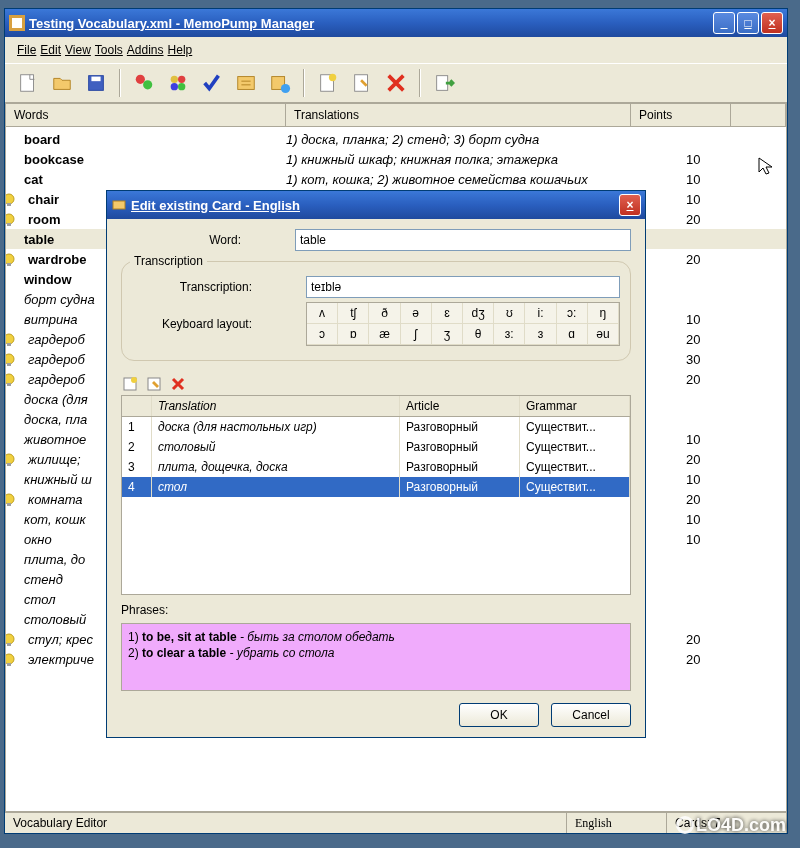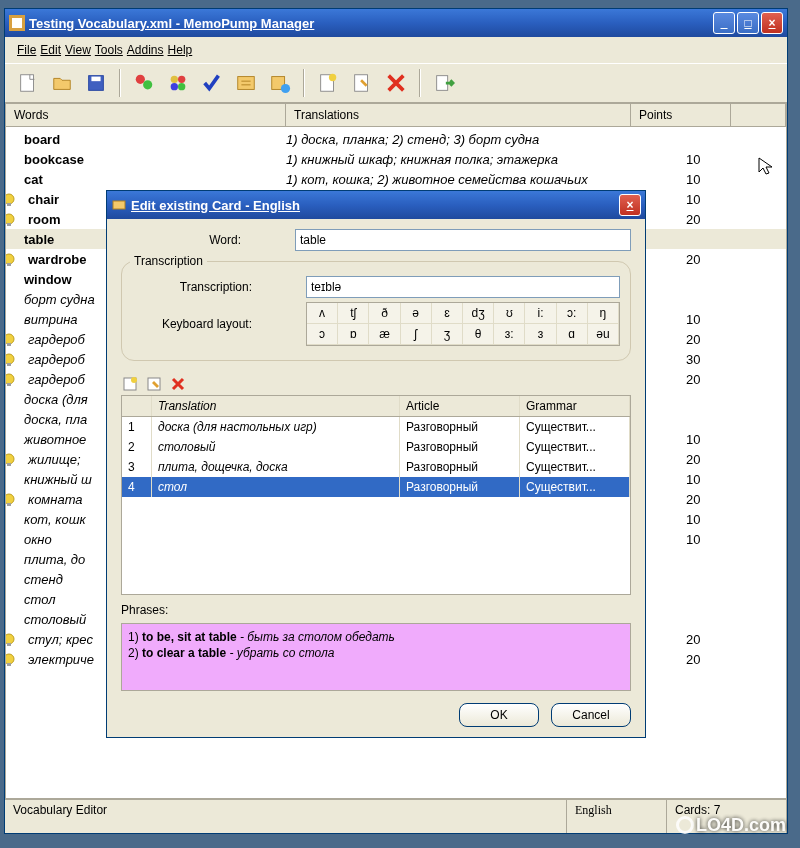--- a/index.html
+++ b/index.html
@@ -83,21 +83,21 @@
 .row { display: flex; height: 20px; align-items: center; font-size: 13px; }
 .row .c1 { width: 280px; padding-left: 18px; display: flex; align-items: flex-end; gap: 6px; }
 .row .c2 { flex: 1; font-style: italic; }
 .row .c3 { width: 100px; }
 .row.highlight { background: #ece9d8; }
 .bulb { width: 14px; height: 14px; margin-left: -22px; margin-right: 6px; }
 .italic-word { font-style: italic; font-weight: normal; }
 .bold-word { font-weight: bold; }
 .statusbar {
   background: #ece9d8; border-top: 1px solid #aca899;
-  display: flex; height: 34px; font-size: 12px;
+  display: flex; height: 21px; font-size: 12px;
 }
 .statusbar .cell { border-right: 1px solid #aca899; padding: 3px 8px; }
 .statusbar .cell.s1 { flex: 1; }
 .statusbar .cell.s2 { width: 100px; font-family: Liberation Serif, serif; }
 .statusbar .cell.s3 { width: 120px; }
 
 
 .dialog { left: 106px; top: 190px; width: 540px; height: 548px; }
 .dialog-body {
   flex: 1; padding: 10px 14px 10px 14px;
@@ -151,21 +151,21 @@
 }
 .phrases-box div { margin-bottom: 2px; }
 .phrases-box .b { font-weight: bold; }
 .phrases-box .i { font-style: italic; }
 
 .dlg-buttons { display: flex; justify-content: flex-end; gap: 12px; margin-top: 12px; }
 .btn {
   min-width: 80px; height: 24px;
   border: 1px solid #003c74;
   background: linear-gradient(to bottom,#fff,#ece9d8);
-  border-radius: 8px; font-size: 12px;
+  border-radius: 3px; font-size: 12px;
 }
 
 .watermark {
   position: absolute; right: 14px; bottom: 12px;
   color: #fff; font-size: 18px; font-weight: bold;
   opacity: 0.85;
   text-shadow: 0 0 4px #000;
 }
 .watermark .ring {
   display: inline-block; width: 18px; height: 18px;

